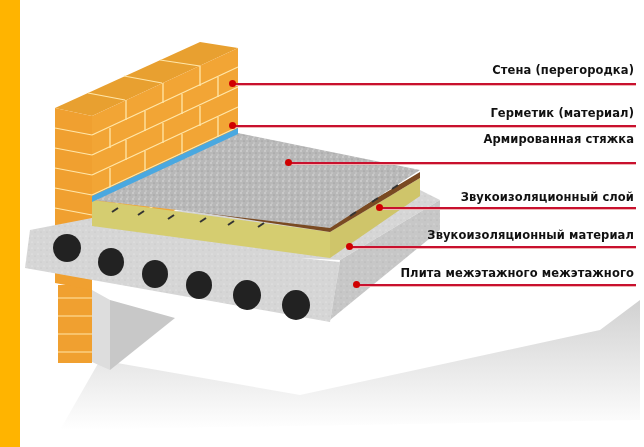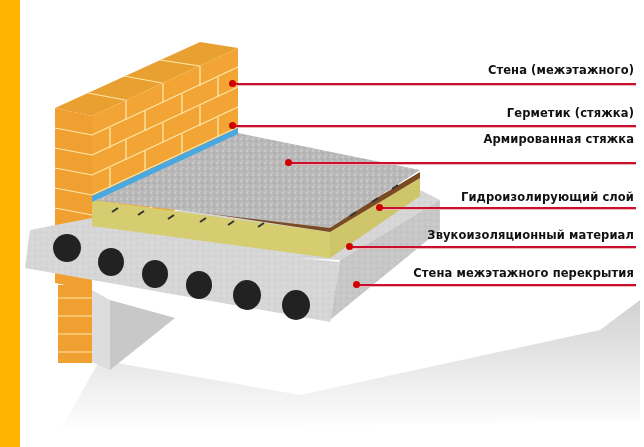--- a/index.html
+++ b/index.html
@@ -147,46 +147,46 @@
       <line x1="392" y1="189" x2="398" y2="185"></line>
     </g>
   </g>
 
   <g>
     <polygon points="92,196 238,128 238,134 92,202" fill="#4AA8E0"></polygon>
   </g>
 </svg>
 
 <div>
-  <div class="label" style="top:63px">Стена (межэтажного)</div>
+  <div class="label" style="top:63px">Стена (перегородка)</div>
   <div class="leader" style="top:83px; left:232px; width:404px"></div>
   <div class="dot" style="top:80px; left:229px"></div>
 </div>
 
 <div>
-  <div class="label" style="top:106px">Герметик (стяжка)</div>
+  <div class="label" style="top:106px">Герметик (материал)</div>
   <div class="leader" style="top:125px; left:232px; width:404px"></div>
   <div class="dot" style="top:122px; left:229px"></div>
 </div>
 
 <div>
   <div class="label" style="top:132px">Армированная стяжка</div>
   <div class="leader" style="top:162px; left:288px; width:348px"></div>
   <div class="dot" style="top:159px; left:285px"></div>
 </div>
 
 <div>
-  <div class="label" style="top:190px">Гидроизолирующий слой</div>
+  <div class="label" style="top:190px">Звукоизоляционный слой</div>
   <div class="leader" style="top:207px; left:379px; width:257px"></div>
   <div class="dot" style="top:204px; left:376px"></div>
 </div>
 
 <div>
   <div class="label" style="top:228px">Звукоизоляционный  материал</div>
   <div class="leader" style="top:246px; left:349px; width:287px"></div>
   <div class="dot" style="top:243px; left:346px"></div>
 </div>
 
 <div>
-  <div class="label" style="top:266px">Стена межэтажного перекрытия</div>
+  <div class="label" style="top:266px">Плита межэтажного межэтажного</div>
   <div class="leader" style="top:284px; left:356px; width:280px"></div>
   <div class="dot" style="top:281px; left:353px"></div>
 </div>
 
 </body></html>

